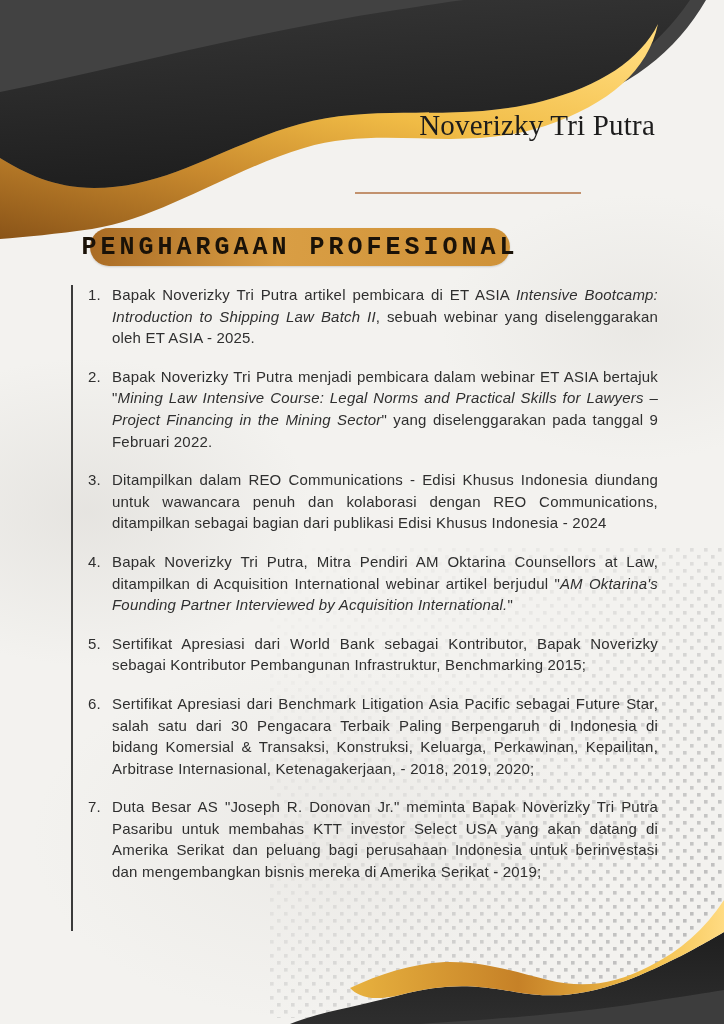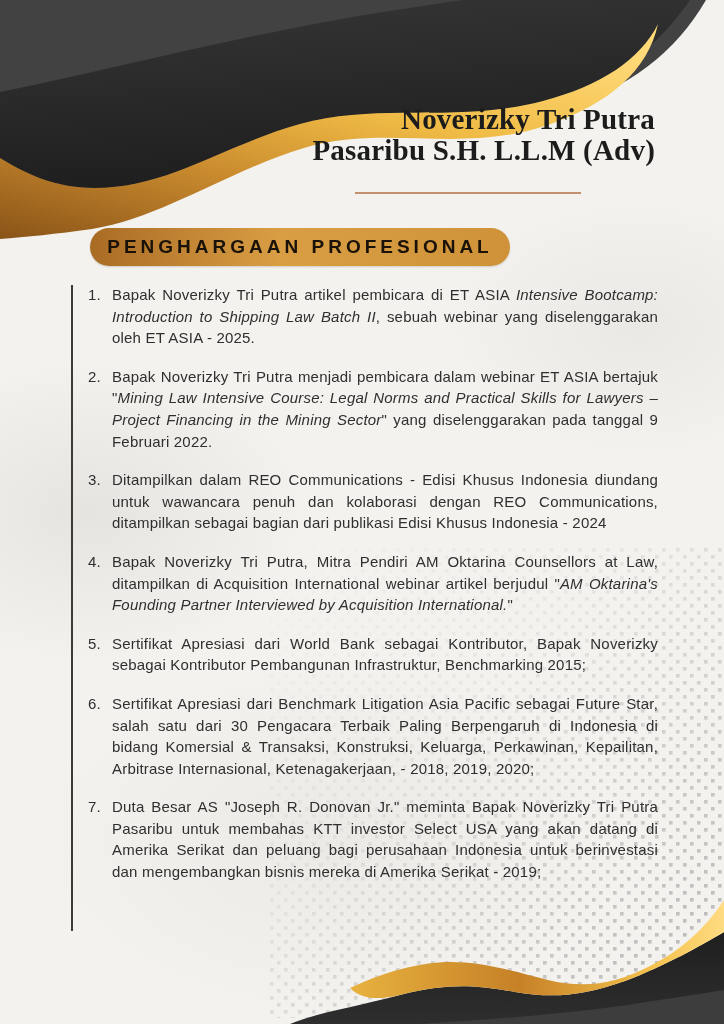--- a/index.html
+++ b/index.html
@@ -14,39 +14,39 @@
     background:
       radial-gradient(ellipse 320px 220px at 12% 50%, rgba(205,202,197,.35), transparent 70%),
       radial-gradient(ellipse 280px 190px at 88% 32%, rgba(210,207,202,.28), transparent 70%),
       radial-gradient(ellipse 420px 260px at 45% 82%, rgba(208,205,200,.22), transparent 70%);
   }
   .dots-layer { position:absolute; left:270px; top:548px; z-index:1; }
   .top-wave   { position:absolute; top:0; left:0; z-index:2; }
   .bottom-wave{ position:absolute; left:0; bottom:0; z-index:4; }
 
   .title-block {
-    position:absolute; top:104px; left:250px; width:405px;
+    position:absolute; top:110px; left:250px; width:405px;
     text-align:right; z-index:3;
-    font-family:"Liberation Serif", serif; font-weight:bold;
+    font-family:"Liberation Serif", serif; font-weight:normal;
     font-size:29px; line-height:1.08; color:#1c1c1c; letter-spacing:.2px;
   }
   .title-underline {
     position:absolute; top:192px; left:355px; width:226px; height:2px;
     background:#c2926e; z-index:3;
   }
   .badge {
     position:absolute; top:228px; left:90px; width:420px; height:38px;
     border-radius:19px; z-index:3;
     background:linear-gradient(95deg,#a96b24 0%,#d99e44 45%,#cf9238 100%);
     display:flex; align-items:center; justify-content:center;
     box-shadow:0 1px 2px rgba(0,0,0,.15);
   }
   .badge-label {
-    font-family:Liberation Sans, sans-serif; font-weight:bold;
-    font-size:19px; letter-spacing:4px; color:#1a1208; white-space:nowrap;
+    font-family:Liberation Mono, monospace; font-weight:bold;
+    font-size:25px; letter-spacing:4px; color:#1a1208; white-space:nowrap;
   }
   .side-rule {
     position:absolute; left:71px; top:285px; width:2px; height:646px;
     background:#3b3b3b; z-index:3;
   }
   .awards {
     position:absolute; top:284px; left:88px; width:570px; z-index:3;
     color:#2f2f2f; font-size:15px; line-height:1.44; letter-spacing:.2px;
   }
   .award-item { display:flex; margin-bottom:17px; }
@@ -91,21 +91,20 @@
       <stop offset="1" stop-color="#ffd977"></stop>
     </linearGradient>
   </defs>
   <path fill="#424242" d="M0,0 H706 C676,52 628,90 560,108 C472,131 396,108 310,130 C228,151 172,202 94,203 C56,203 24,188 0,174 Z"></path>
   <path fill="url(#gTopBlack)" d="M0,92 C120,68 250,32 396,10 C424,6 446,2 464,0 H690 C656,50 608,84 543,101 C456,124 380,102 300,124 C224,145 168,188 94,188 C55,188 24,173 0,158 Z"></path>
   <path fill="url(#gTopGold)" d="M0,158 C24,173 55,188 94,188 C168,188 224,145 300,124 C380,102 456,124 543,101 C600,86 640,60 658,24 C648,70 610,104 545,126 C460,154 384,124 304,148 C230,170 162,218 92,229 C56,234 26,237 0,239 Z"></path>
 </svg>
 
 <div class="title-block">
   <div>Noverizky Tri Putra</div>
-  <div>Pasaribu S.H. L.L.M (Adv)</div>
 </div>
 <div class="title-underline"></div>
 
 <div class="badge">
   <span class="badge-label">PENGHARGAAN PROFESIONAL</span>
 </div>
 
 <div class="side-rule"></div>
 <div class="awards">
     <div class="award-item">

